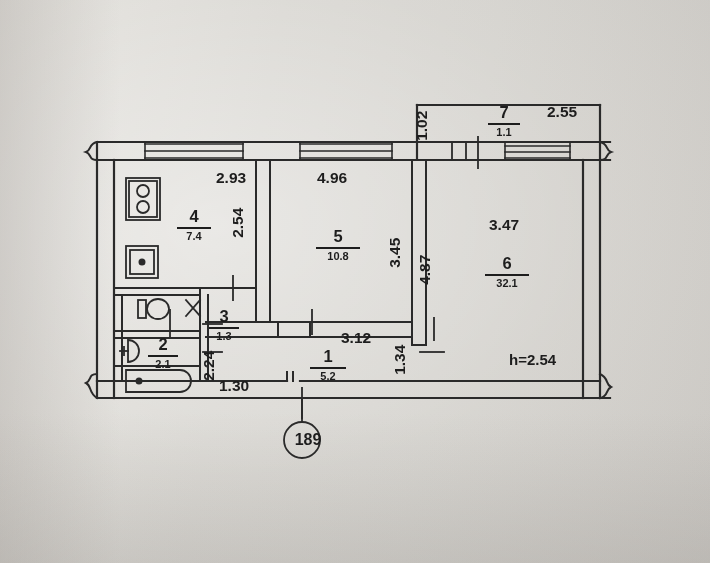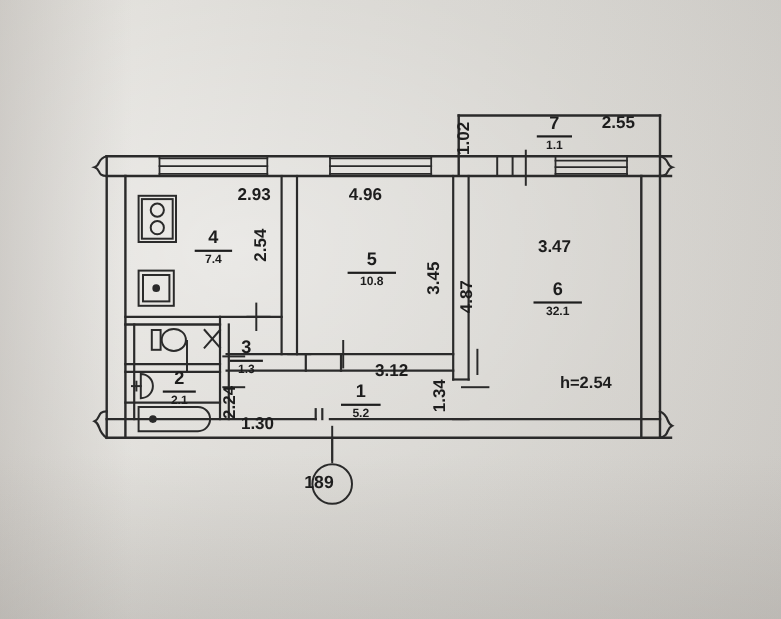--- a/index.html
+++ b/index.html
@@ -312,17 +312,17 @@
     <div class="rule" style="width:30px;"></div>
     <div class="area">2.1</div>
   </div>
 
   <div class="room-stack" style="left:303px; top:348px; width:50px;">
     <div class="num">1</div>
     <div class="rule" style="width:36px;"></div>
     <div class="area">5.2</div>
   </div>
 
-  <div class="lbl lbl-h" style="left:509px; top:341px;text-align:right;">h=2.54</div>
-
-  <div class="lbl lbl-aptnum" style="left:290px; top:440px; transform:translate(-50%,-50%);text-align:right;">189</div>
+  <div class="lbl lbl-h" style="left:509px; top:352px;text-align:right;">h=2.54</div>
+
+  <div class="lbl lbl-aptnum" style="left:308px; top:440px; transform:translate(-50%,-50%);text-align:right;">189</div>
 
 </div>
 
 </body></html>

